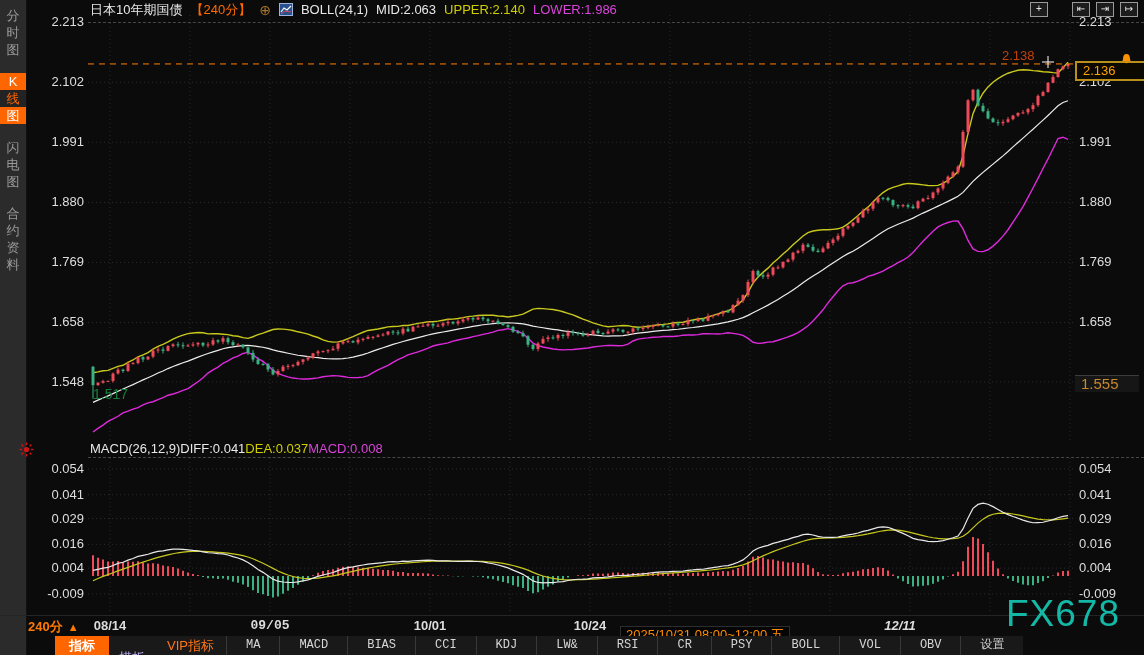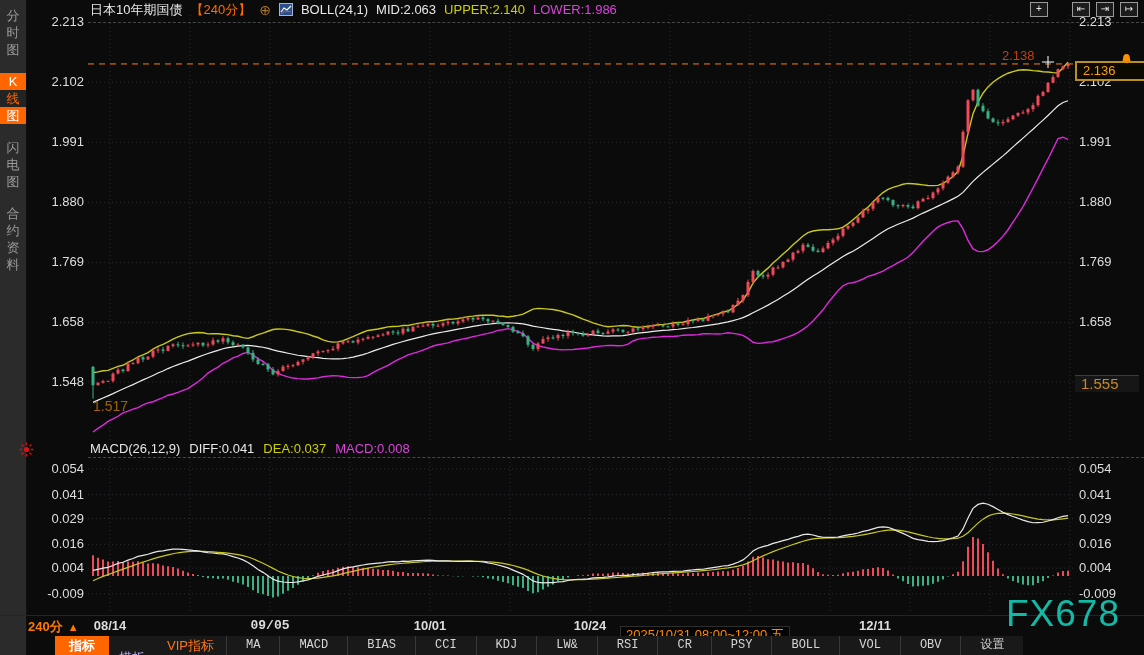--- a/index.html
+++ b/index.html
@@ -23,25 +23,25 @@
   .toolbar{position:absolute;top:2px;left:1030px;display:flex;gap:6px;z-index:5}
   .tico{width:16px;height:13px;border:1px solid #9a9a9a;background:#1c1c1c;color:#e8e8e8;
         font-size:10px;line-height:12px;text-align:center;cursor:pointer}
   .tico.gapped{margin-left:18px}
   svg.panel{position:absolute}
   #main-svg{left:88px;top:15px}
   #macd-svg{left:88px;top:458px}
   .dash-sep{position:absolute;left:88px;width:1056px;height:0;border-top:1px dashed #474747}
   .axis-lab{position:absolute;left:30px;width:54px;text-align:right;font-size:13px;color:#dedede}
   .axis-lab.r{left:1079px;text-align:left;width:60px}
-  .macd-head{position:absolute;left:90px;top:441px;font-size:13px;display:flex;gap:9px;
+  .macd-head{position:absolute;left:90px;top:441px;font-size:13px;display:flex;
              white-space:nowrap;z-index:4}
   #alert-dot{position:absolute;left:19px;top:442px}
   #high-label{position:absolute;left:1002px;top:48px;color:#c2410c;font-size:13px;z-index:4}
-  #low-label{position:absolute;left:93px;top:398px;color:#a16207;font-size:14px;z-index:4}
+  #low-label{position:absolute;left:93px;top:386px;color:#15803d;font-size:14px;z-index:4}
   #price-tag{position:absolute;left:1075px;top:61px;width:61px;height:16px;border:2px solid #b98f1e;
              background:#0c0900;color:#ffa200;font-size:13px;line-height:16px;padding-left:6px;z-index:6}
   #ref-tag{position:absolute;left:1075px;top:376px;width:58px;height:16px;background:#161616;
            color:#c9882a;font-size:15px;line-height:16px;padding-left:6px;box-shadow:0 -1px 0 #3c3c3c;z-index:6}
   #bell{position:absolute;left:1120px;top:51px;z-index:6}
   
   .xrow{position:absolute;left:0;top:615px;width:1144px;height:20px;border-top:1px solid #242424}
   #period-chip{position:absolute;left:28px;top:2px;color:#ff7a00;font-weight:bold;font-size:13px}
   #period-chip .arrow{margin-left:5px;font-size:11px}
   .xdate{position:absolute;top:2px;transform:translateX(-50%);color:#dcdcdc;font-weight:bold;font-size:13px}
@@ -794,21 +794,21 @@
     <svg width="13" height="12">
       <path d="M6.5 1 C4 1 3.2 3 3.1 5.2 L2.5 8.2 L10.5 8.2 L9.9 5.2 C9.8 3 9 1 6.5 1 Z" fill="#ff9000"></path>
       <path d="M5 9 a1.5 1.3 0 0 0 3 0 Z" fill="#ff9000"></path>
     </svg>
   </div>
 
   <div class="xrow">
     <span id="period-chip">
       <span>240分</span><span class="arrow">▲</span>
     </span>
-    <span id="dates"><span class="xdate" style="left: 110px;">08/14</span><span class="xdate" style="left: 270px; font-family: Liberation Mono, monospace;">09/05</span><span class="xdate" style="left: 430px;">10/01</span><span class="xdate" style="left: 590px;">10/24</span><span class="xdate" style="left: 875px;">12/11</span></span>
+    <span id="dates"><span class="xdate" style="left: 110px;">08/14</span><span class="xdate" style="left: 270px; font-family: Liberation Mono, monospace;">09/05</span><span class="xdate" style="left: 430px;">10/01</span><span class="xdate" style="left: 590px;">10/24</span><span class="xdate" style="left: 900px; font-style: italic;">12/11</span></span>
     <span id="sel-range">2025/10/31 08:00~12:00 五</span>
   </div>
 
   <div class="footer" id="footer">
       <span class="ftab selected">指标</span>
       <span class="ftab ">模板</span>
       <span class="ftab vip">VIP指标</span>
       <span class="ftab mono">MA</span>
       <span class="ftab mono">MACD</span>
       <span class="ftab mono">BIAS</span>

